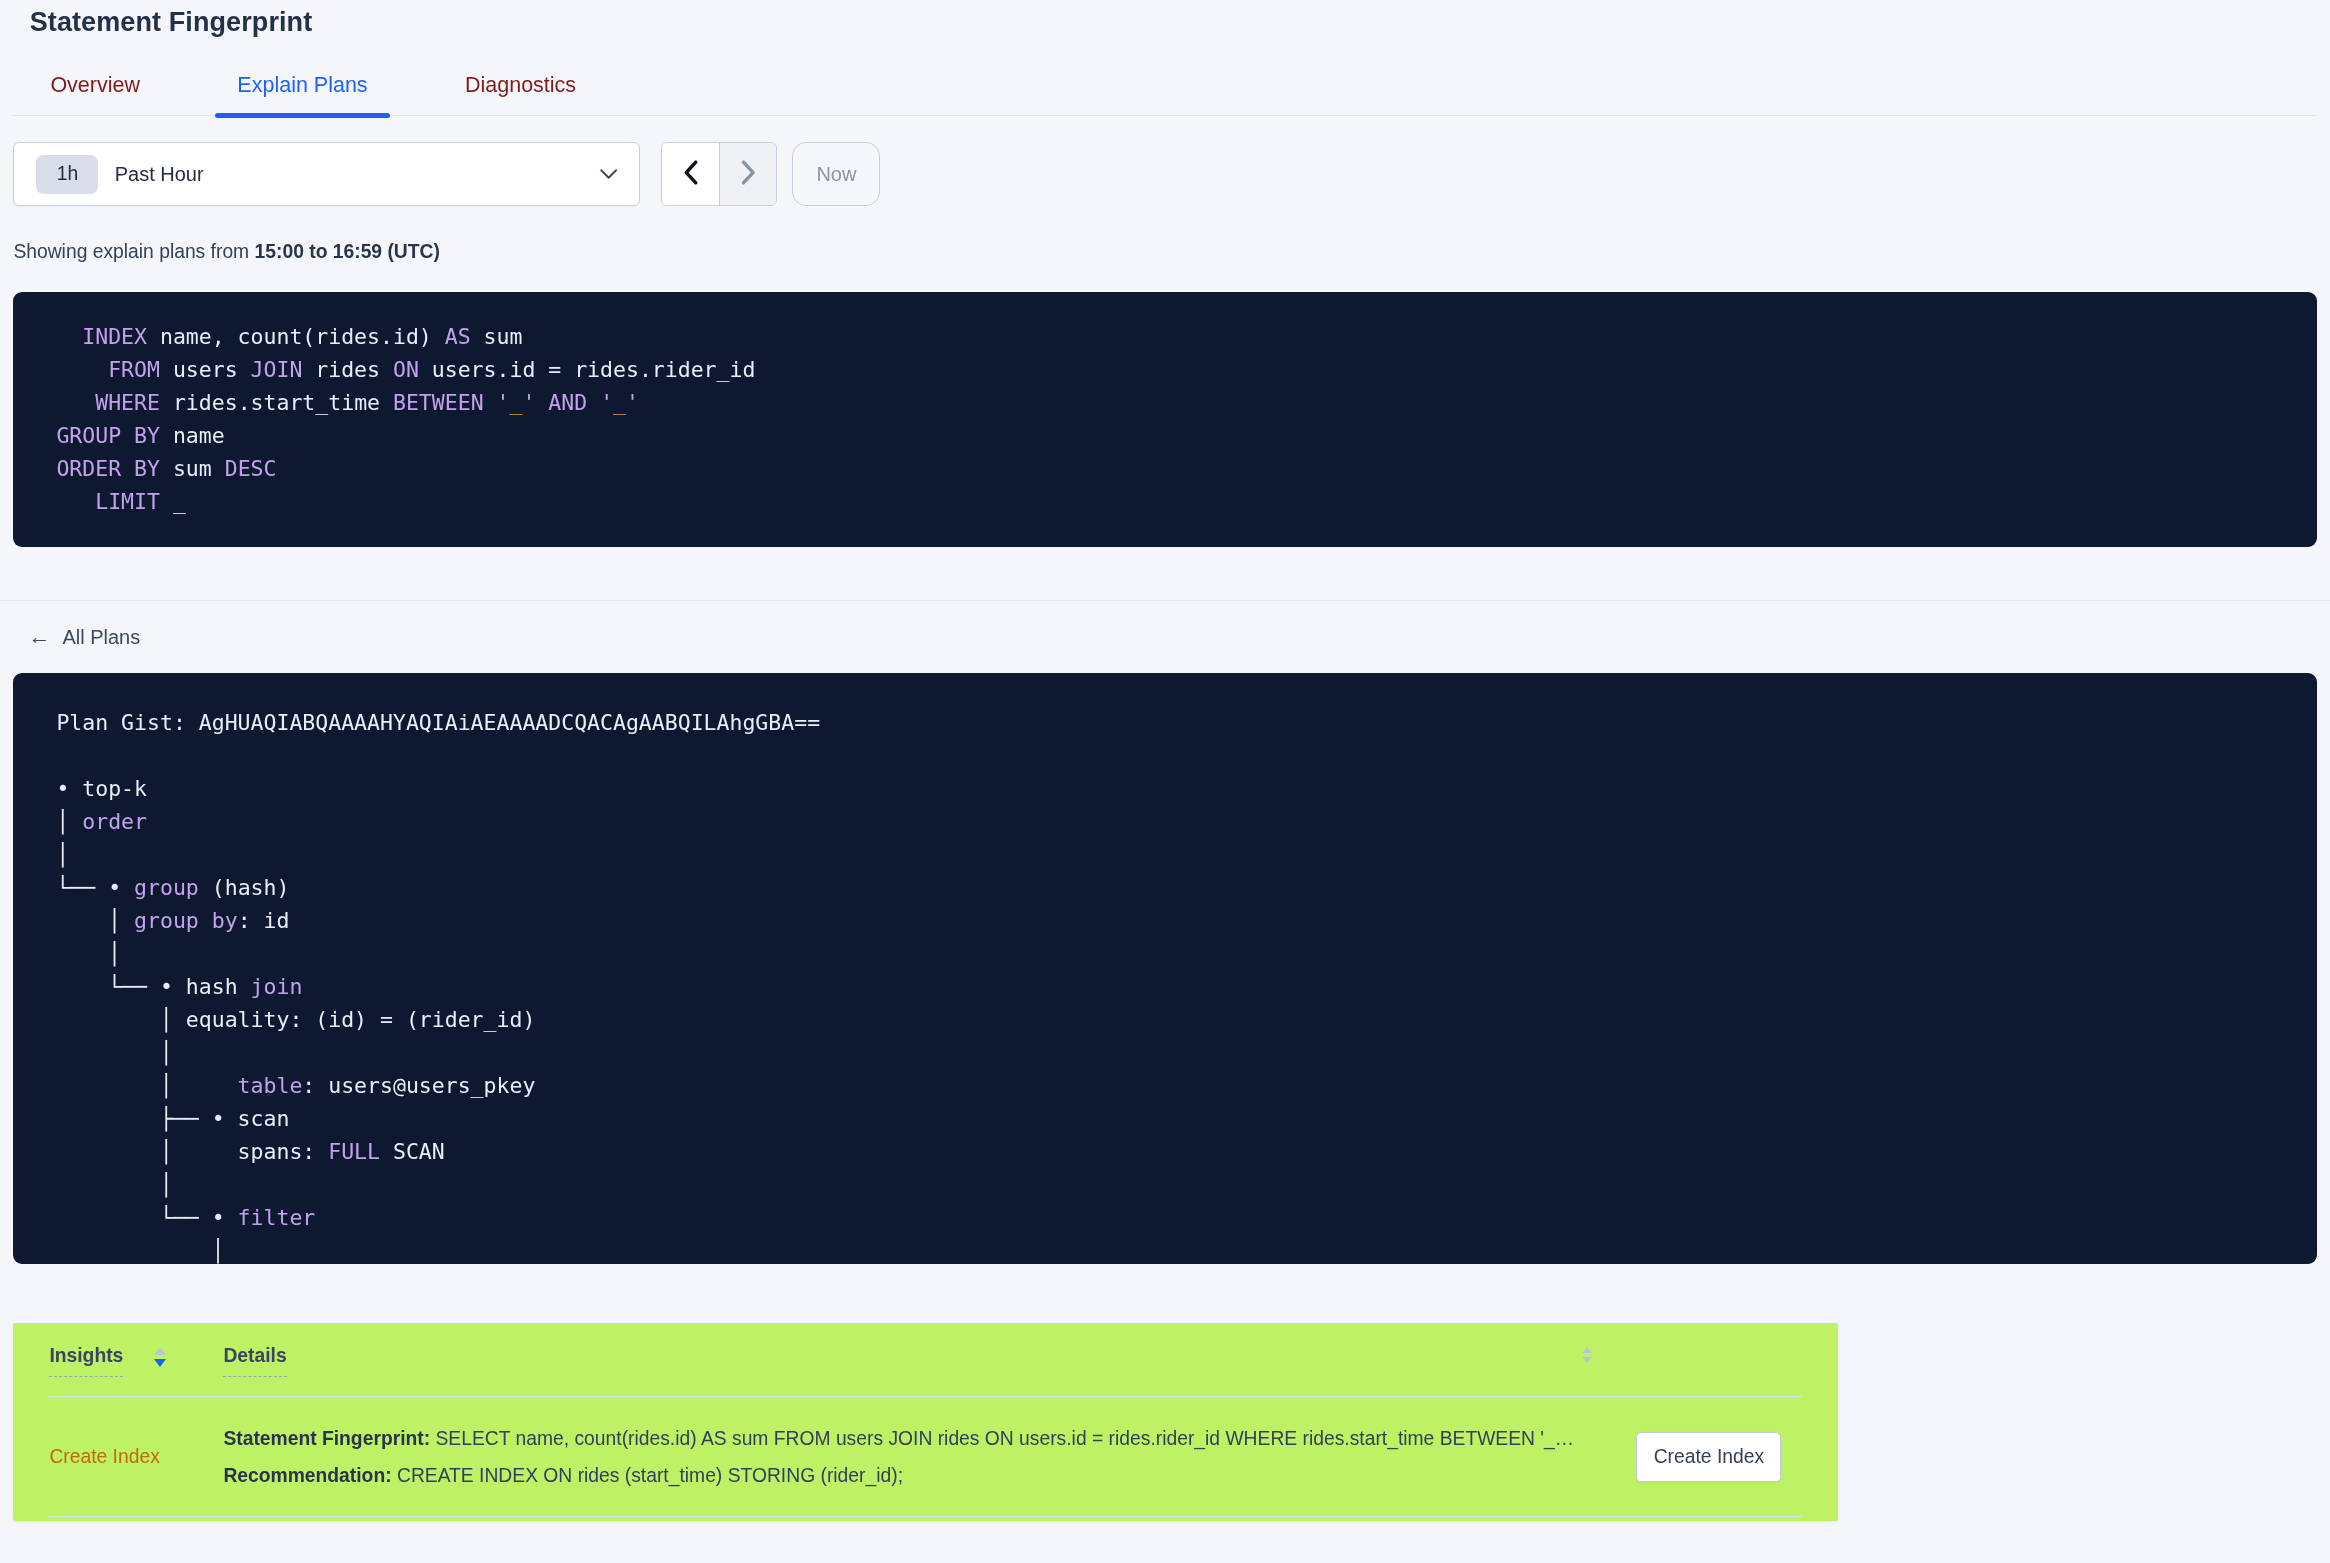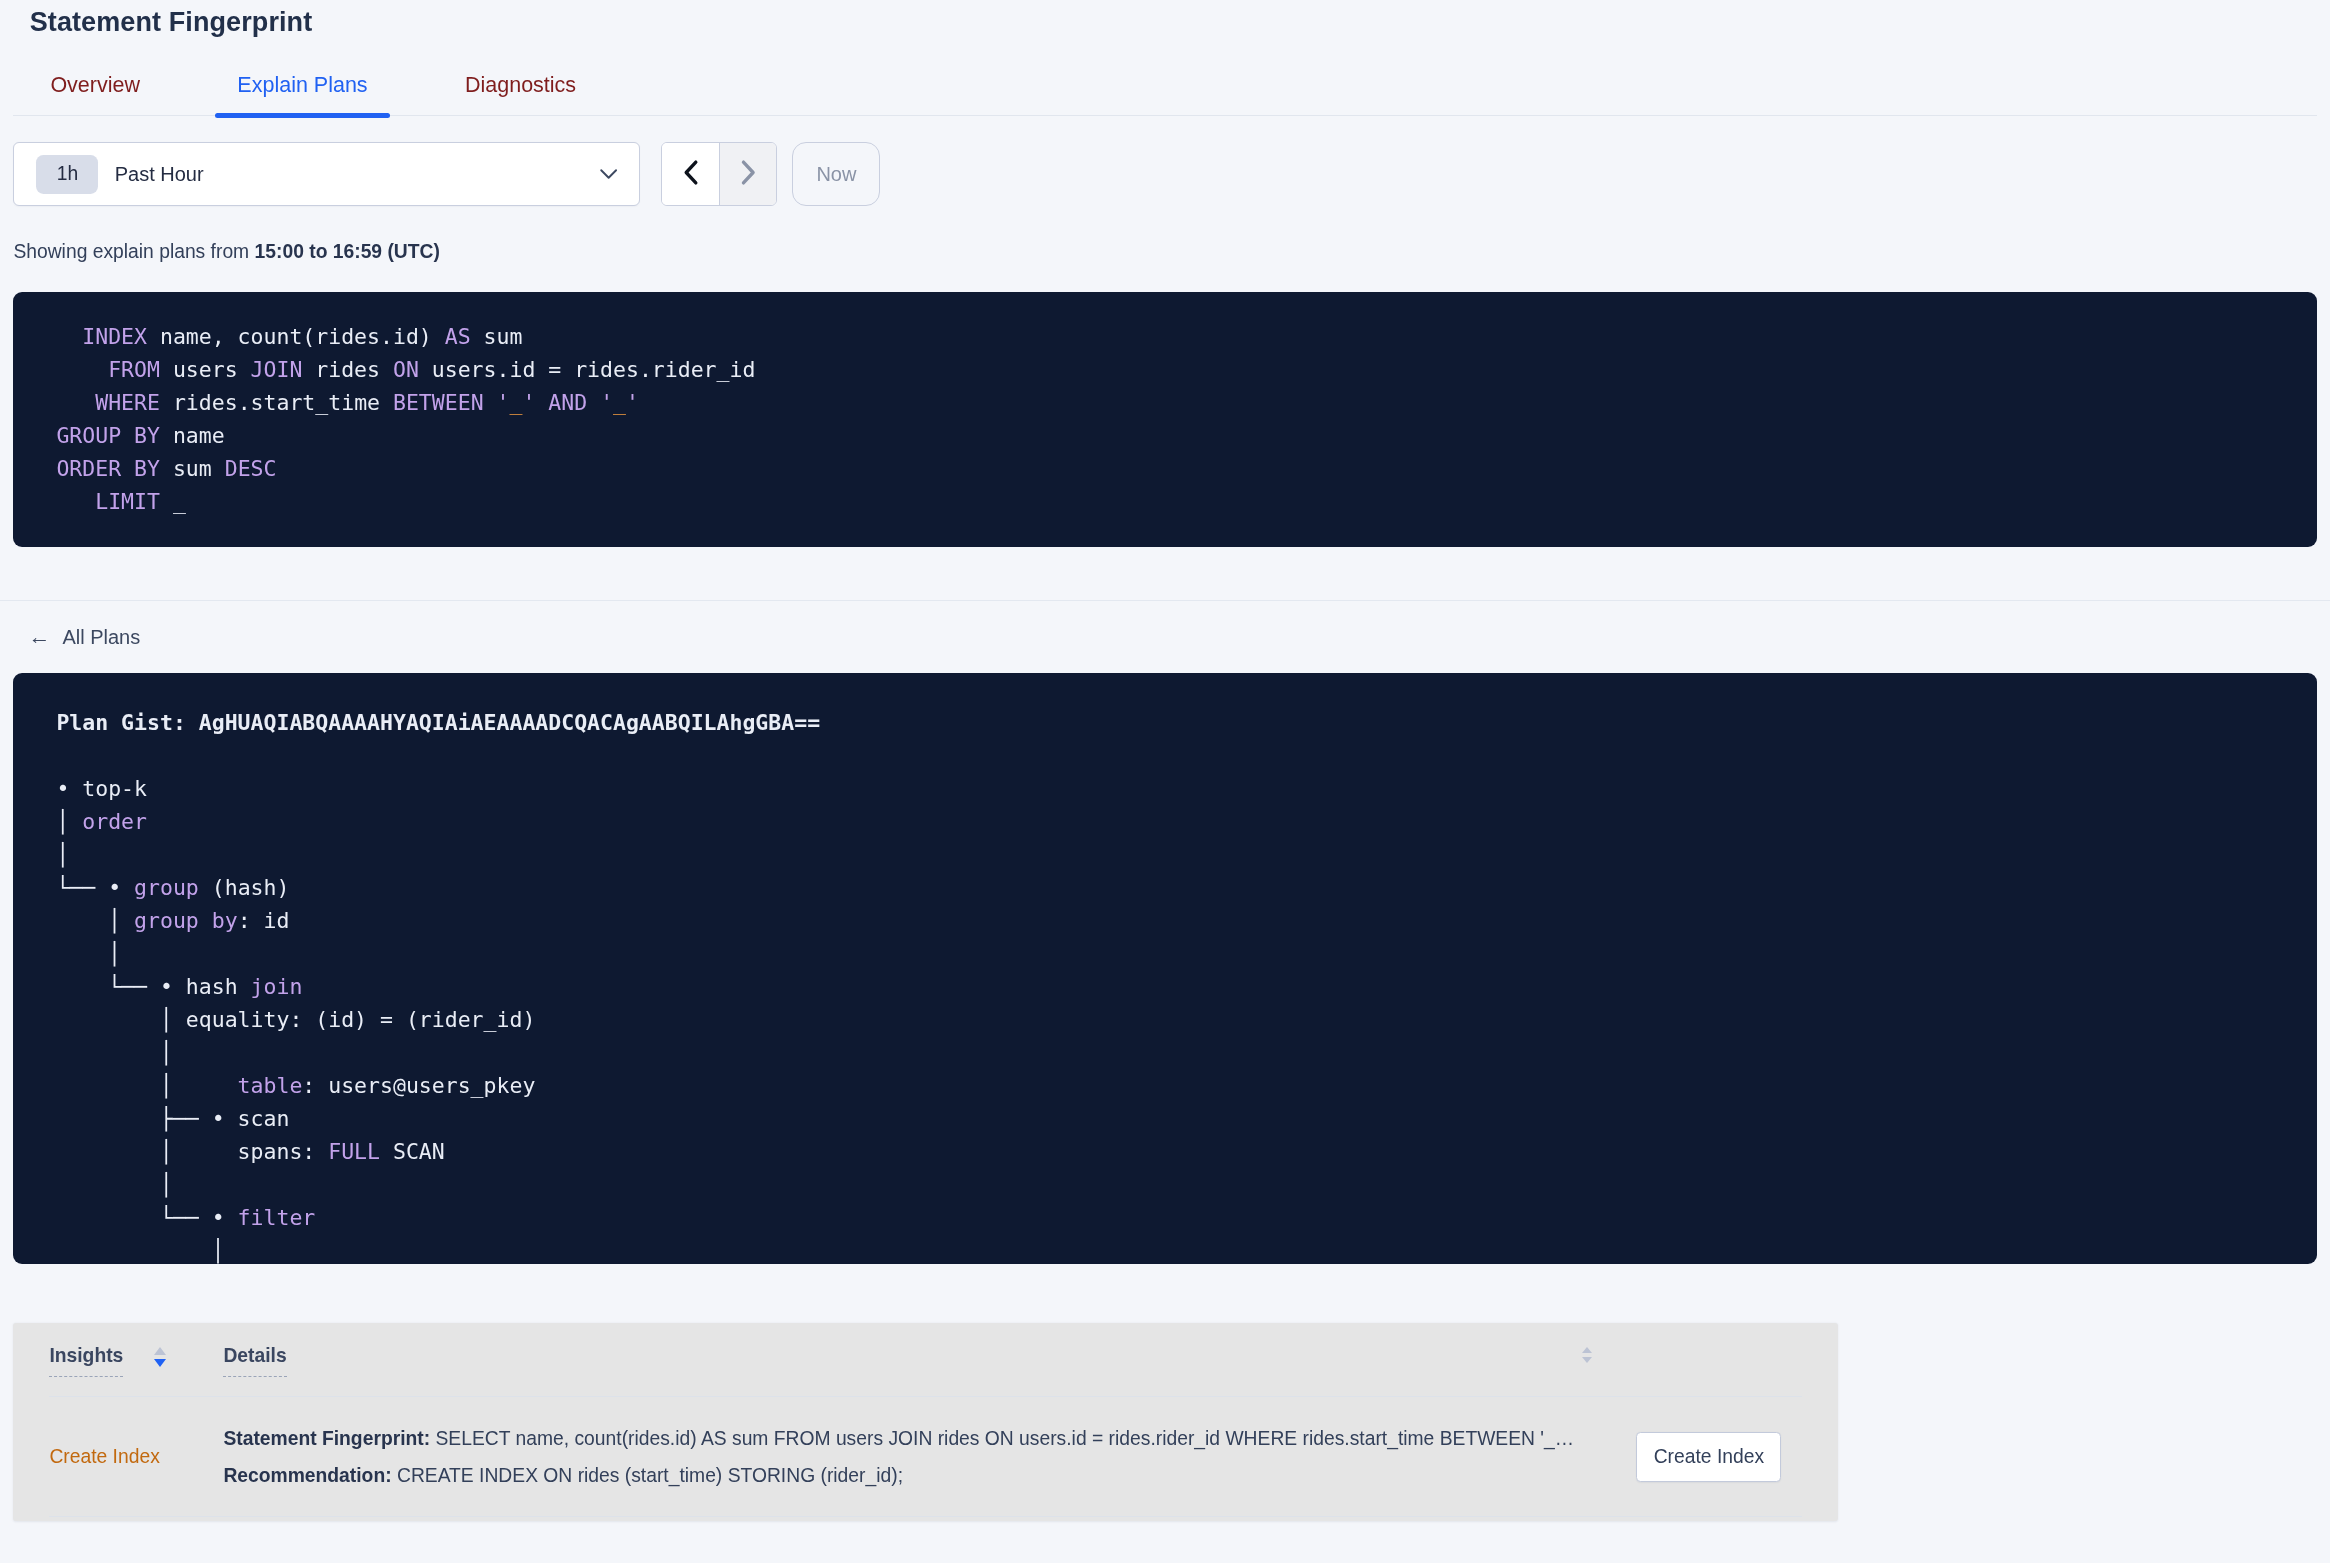--- a/index.html
+++ b/index.html
@@ -71,35 +71,35 @@
     padding: 28px 30px 0 43px; overflow: hidden;
   }
   .sql-card { margin-top: 28px; height: 255px; }
   .gist-card { margin-top: 24.5px; height: 591px; padding-top: 33px; }
   .cl {
     height: 33px; line-height: 33px; white-space: pre;
     font-family: "DejaVu Sans Mono", monospace; font-size: 21.5px; color: #e9edf6;
   }
   .tk-kw  { color: #c2a2ea; }
   .tk-str { color: #e0913f; }
-  .tk-bold { font-weight: 700; }
+  .tk-bold { font-weight: 400; }
 
   
   .hr-full { height: 0.7px; background: #e3e8f0; margin: 53px -13.4px 0; }
 
   
   .back-link {
     margin: 25px 0 0 15px; display: inline-flex; align-items: center; gap: 12px;
     font-size: 20px; color: #3c4860; cursor: pointer;
   }
   .back-arrow { font-size: 22px; line-height: 22px; color: #3c4860; }
 
   
   .insights-card {
-    margin-top: 59px; width: 1825px; box-sizing: border-box; background: #e5e5e5;
+    margin-top: 59px; width: 1825px; box-sizing: border-box; background: #bef264;
     border-radius: 3px; box-shadow: 0 0.7px 2.2px rgba(30,40,70,0.08);
     padding: 0 36px 4px;
   }
   .i-header {
     display: flex; align-items: flex-start; padding-top: 22px; height: 74px;
     box-sizing: border-box; border-bottom: 0.7px solid #dde2ea;
   }
   .th {
     font-size: 19.3px; line-height: 22px; font-weight: 700; color: #3a4660;
     border-bottom: 1.5px dashed #9aa4b8; padding-bottom: 9px; cursor: pointer;

